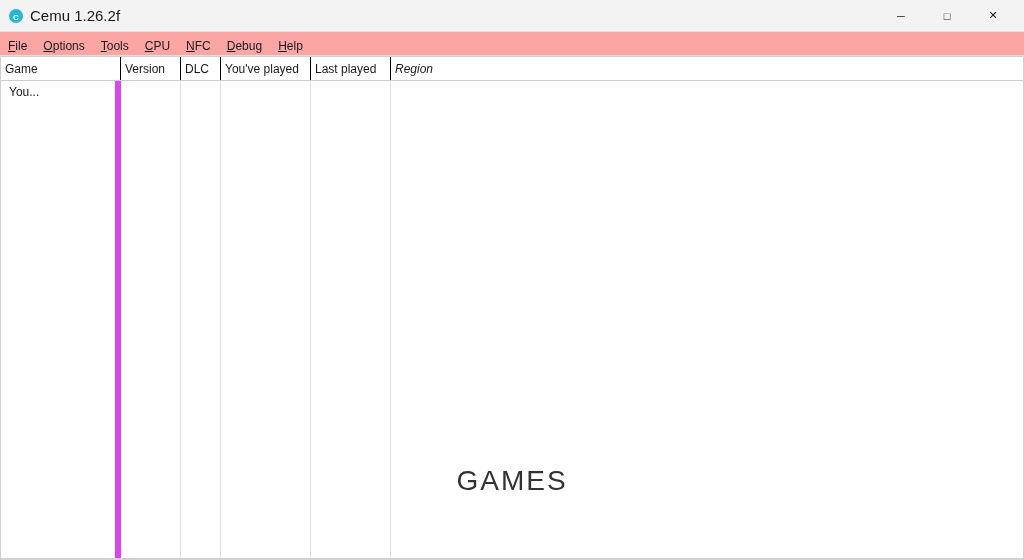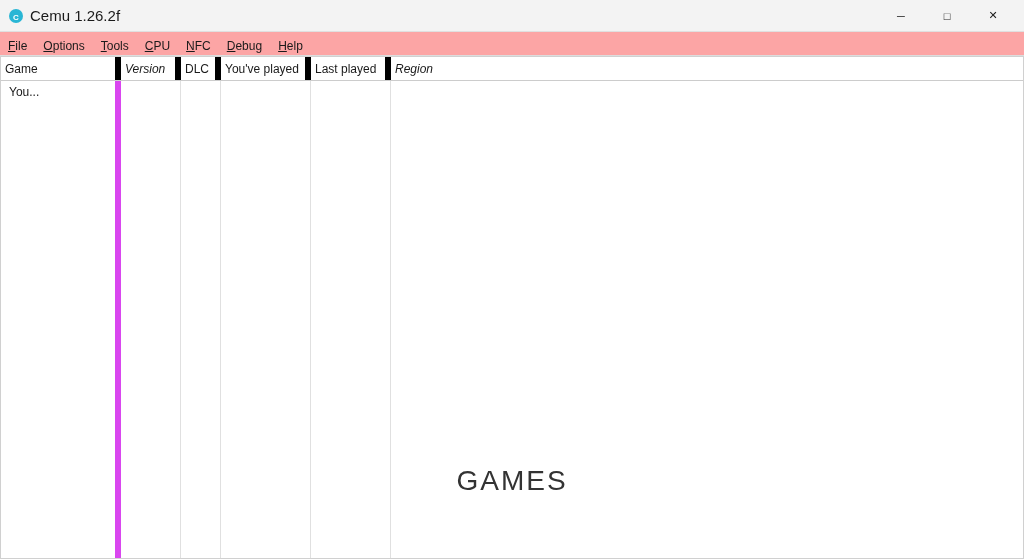--- a/index.html
+++ b/index.html
@@ -106,34 +106,34 @@
       background: white;
       height: 24px;
       align-items: center;
       flex-shrink: 0;
     }
 
     .col-header {
       color: #1a1a1a;
       font-size: 12px;
       padding: 0 4px;
-      border-right: 6px solid #000000;
+      border-right: 1px solid #000000;
       height: 100%;
       display: flex;
       align-items: center;
       cursor: pointer;
     }
 
     .col-header:last-child {
       border-right: none;
       font-style: italic;
     }
 
     .col-game { width: 120px; }
-    .col-version { width: 60px; font-style: italic; }
+    .col-version { width: 60px; }
     .col-dlc { width: 40px; }
     .col-youve { width: 90px; }
     .col-last { width: 80px; text-align: right; }
     .col-region { flex: 1; }
 
     
     .table-body {
       flex: 1;
       display: flex;
       overflow-y: auto;

